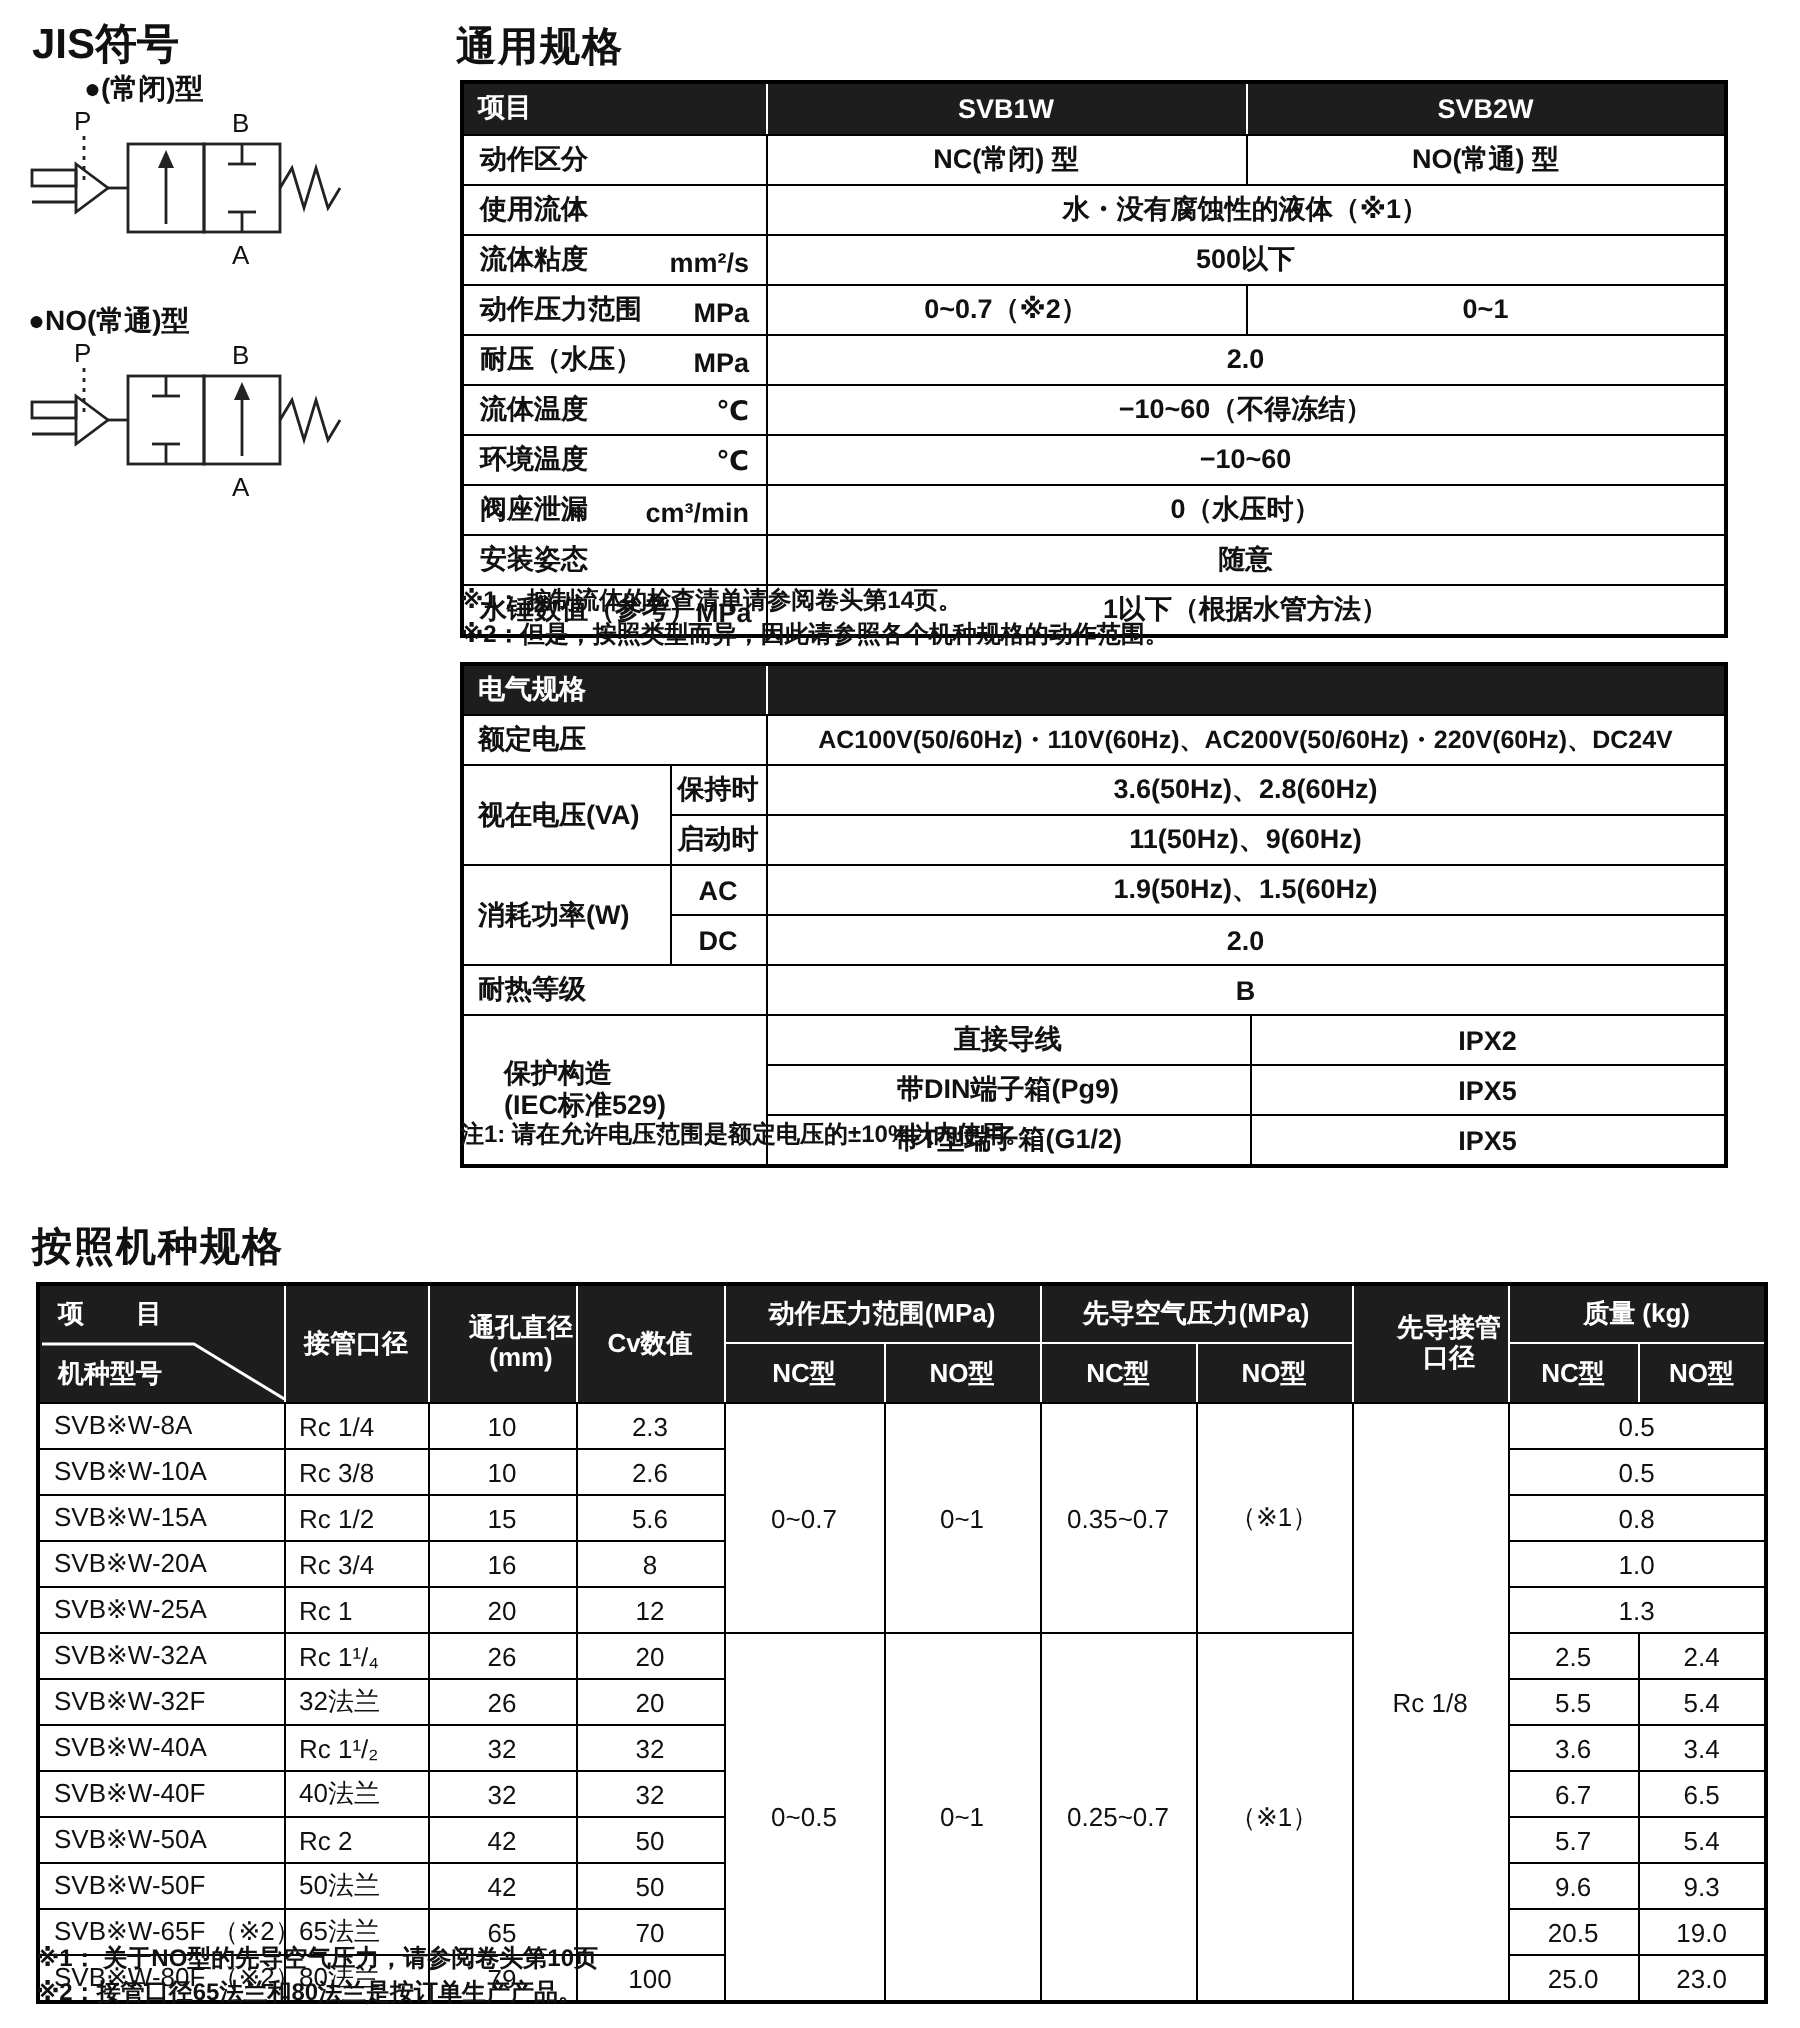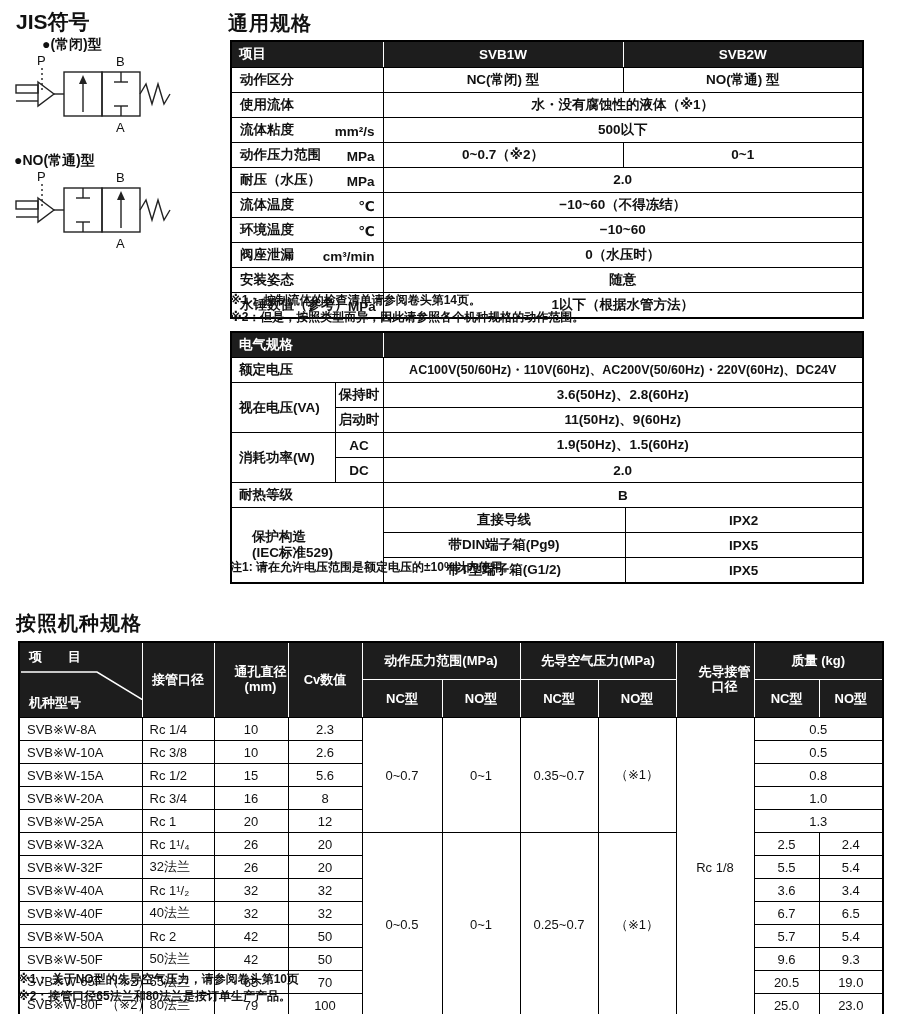--- a/index.html
+++ b/index.html
@@ -267,21 +267,21 @@
       <col style="width:78px">
       <col style="width:78px">
       <col style="width:78px">
     <col style="width:78px">
       <col style="width:65px">
       <col style="width:64px">
   </colgroup>
   <tbody>
       <tr style="height:28px;">
     <td class="hdr" rowspan="2">
-      <div class="mh-cell" style="height:72px;">
+      <div class="mh-cell" style="height:56px;">
         <svg width="123" height="56" viewBox="0 0 123 56">
           <polyline points="0,28 76,28 122,56" stroke="#fff" stroke-width="1.5" fill="none"></polyline>
         </svg>
         <span class="t1">项　　目</span>
         <span class="t2">机种型号</span>
       </div>
     </td>
     <td class="hdr" rowspan="2">接管口径</td>
     <td class="hdr two-line" rowspan="2">
       <div>通孔直径</div>

